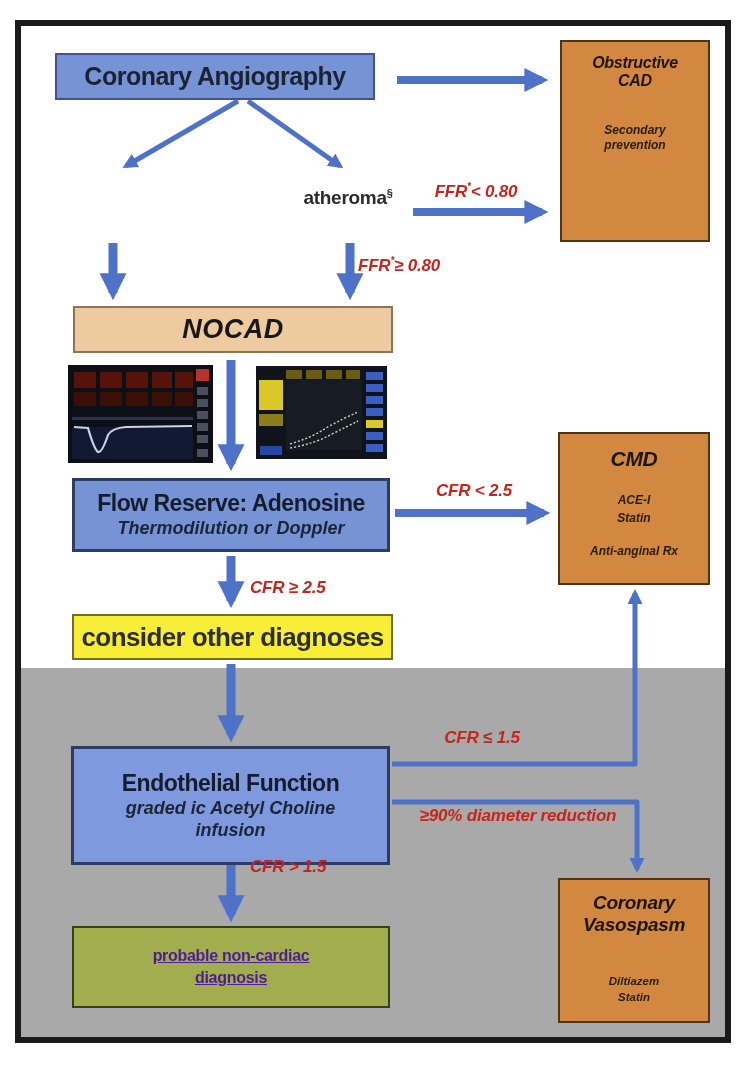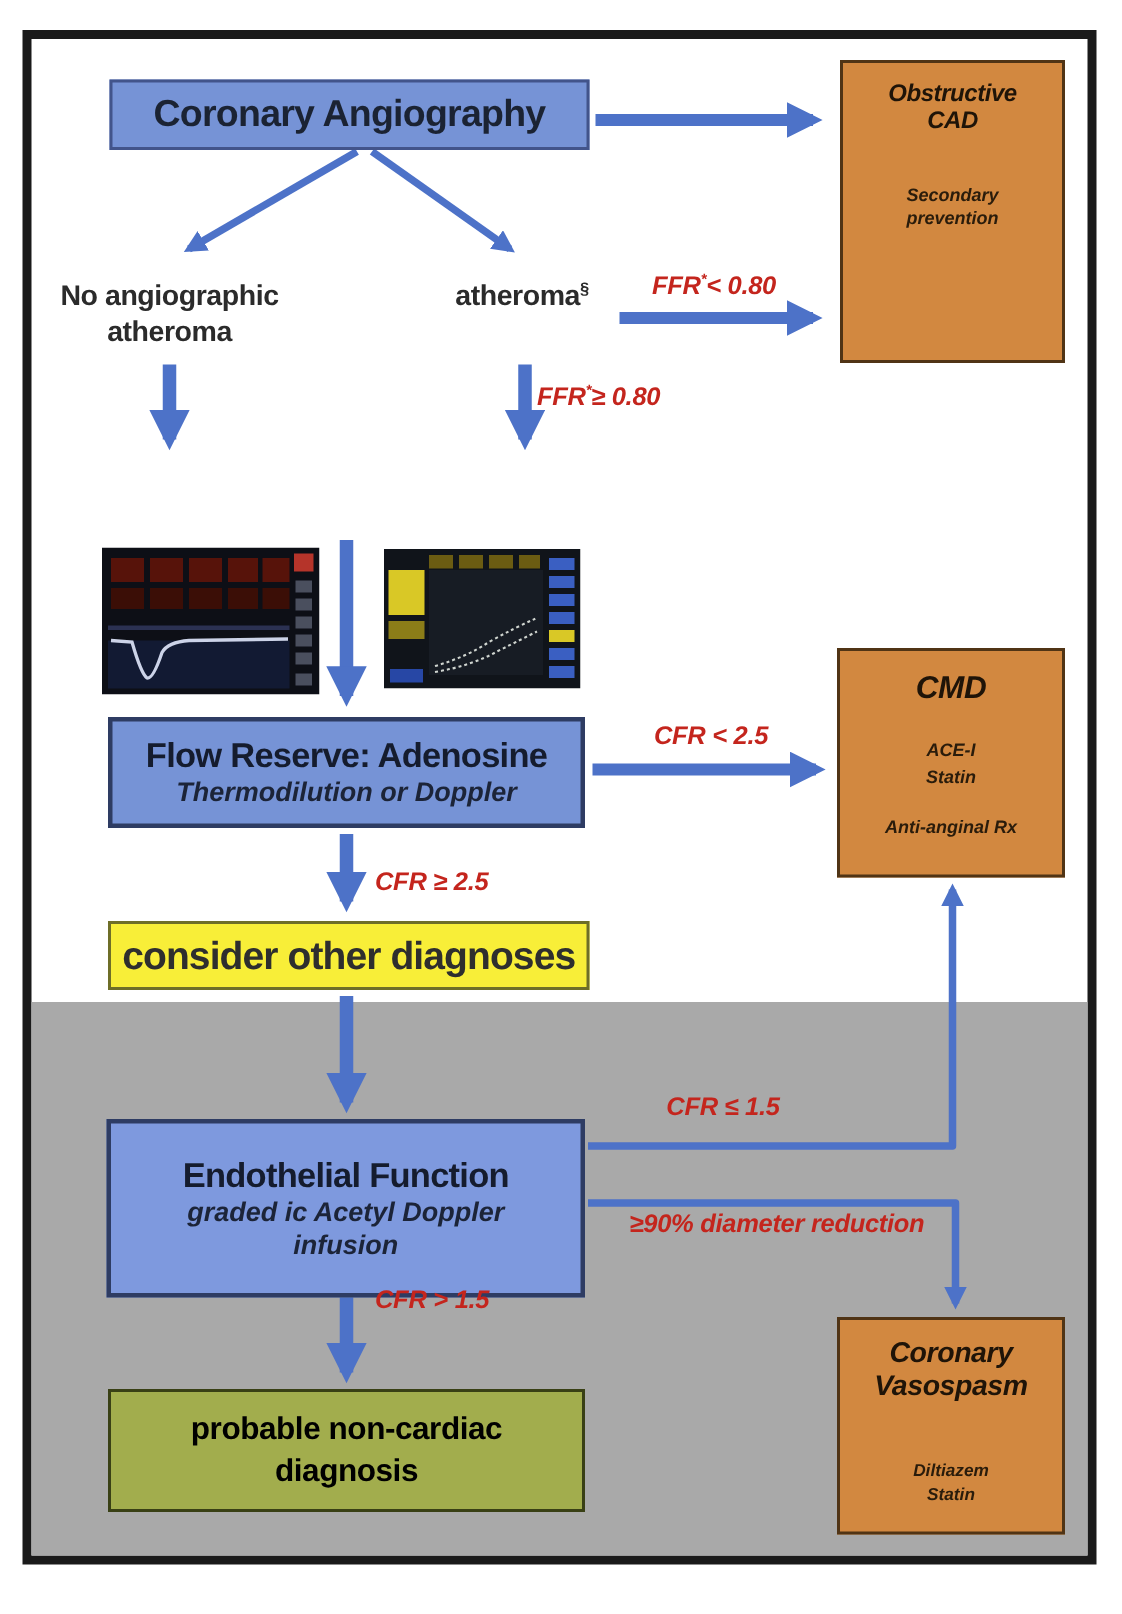--- a/index.html
+++ b/index.html
@@ -37,21 +37,21 @@
   }
   .orange-title{font-size:16px;font-weight:bold;font-style:italic;color:#1f1408;line-height:1.15;letter-spacing:-0.3px;}
   .orange-sub{font-size:12px;font-weight:600;font-style:italic;color:#2a1c0b;line-height:1.3;}
   .edge-label{
     position:absolute;z-index:3;color:var(--edge-label);
     font-size:17px;font-weight:bold;font-style:italic;text-align:center;
     letter-spacing:-0.2px;white-space:nowrap;
   }
   .edge-label sup{font-size:10px;}
   .yellow-text{font-size:26px;font-weight:bold;color:#2e2e2e;letter-spacing:-0.6px;}
-  .olive-text{font-size:21px;font-weight:600;color:#000000;line-height:1.35;letter-spacing:-0.3px;}
+  .olive-text{font-size:16px;font-weight:600;color:#4c1d95;line-height:1.35;letter-spacing:-0.3px;text-decoration:underline;}
   .screen-img{position:absolute;z-index:2;}
 </style>
 </head>
 <body>
 
 <div id="stage">
 
   <div id="frame"></div>
   <div id="gray-zone"></div>
 
@@ -71,38 +71,37 @@
       <line x1="231" y1="360" x2="231" y2="464" stroke-width="9" marker-end="url(#ah)"></line>
       <line x1="395" y1="513" x2="544" y2="513" stroke-width="8" marker-end="url(#ah)"></line>
       <line x1="231" y1="556" x2="231" y2="601" stroke-width="9" marker-end="url(#ah)"></line>
       <line x1="231" y1="664" x2="231" y2="735" stroke-width="9" marker-end="url(#ah)"></line>
       <path d="M392,764 L635,764 L635,593" stroke-width="5" stroke-linejoin="round" marker-end="url(#ah)"></path>
       <path d="M392,802 L637,802 L637,869" stroke-width="5" stroke-linejoin="round" marker-end="url(#ah)"></path>
       <line x1="231" y1="851" x2="231" y2="915" stroke-width="9" marker-end="url(#ah)"></line>
     </g>
   </svg>
 
-  <div class="node blue-box" style="left:73px;top:53px;width:320px;height:47px;">
+  <div class="node blue-box" style="left:55px;top:53px;width:320px;height:47px;">
     <div class="title-lg">Coronary Angiography</div>
   </div>
 
   <div class="node orange-box" style="left:560px;top:40px;width:150px;height:202px;padding:12px 4px 8px 4px;">
     <div class="orange-title" style="max-width:110px;">Obstructive CAD</div>
     <div class="orange-sub" style="margin-top:32px;max-width:80px;">Secondary prevention</div>
   </div>
 
-  <div class="free-label" style="left:23px;top:186px;width:180px;">
-    <div>No angiographic</div>
-    <div>atheroma</div>
-  </div>
 
   <div class="free-label" style="left:258px;top:186px;width:180px;">
     <div><span>atheroma</span><sup style="font-size:11px;">§</sup></div>
   </div>
 
+  <div class="node tan-box" style="left:73px;top:306px;width:320px;height:47px;">
+    <div class="nocad-text">NOCAD</div>
+  </div>
 
   <svg class="screen-img" style="left:68px;top:365px;" width="145" height="98" viewBox="0 0 145 98">
     <rect x="0" y="0" width="145" height="98" fill="#0d0f16"></rect>
     <g fill="#57130a">
       <rect x="6" y="7" width="22" height="16"></rect>
         <rect x="32" y="7" width="22" height="16"></rect>
       <rect x="58" y="7" width="22" height="16"></rect>
         <rect x="84" y="7" width="20" height="16"></rect>
       <rect x="107" y="7" width="18" height="16"></rect>
     </g>
@@ -165,21 +164,21 @@
     <div class="orange-sub" style="margin-top:2px;">Statin</div>
     <div class="orange-sub" style="margin-top:18px;">Anti-anginal Rx</div>
   </div>
 
   <div class="node yellow-box" style="left:72px;top:614px;width:321px;height:46px;">
     <div class="yellow-text">consider other diagnoses</div>
   </div>
 
   <div class="node blue-box-dk" style="left:71px;top:746px;width:319px;height:119px;background:#7e99de;">
     <div class="title-md">Endothelial Function</div>
-    <div class="sub-italic">graded ic Acetyl Doppler</div>
+    <div class="sub-italic">graded ic Acetyl Choline</div>
     <div class="sub-italic">infusion</div>
   </div>
 
   <div class="node olive-box" style="left:72px;top:926px;width:318px;height:82px;">
     <div class="olive-text">
       <div>probable non-cardiac</div>
       <div>diagnosis</div>
     </div>
   </div>
 

